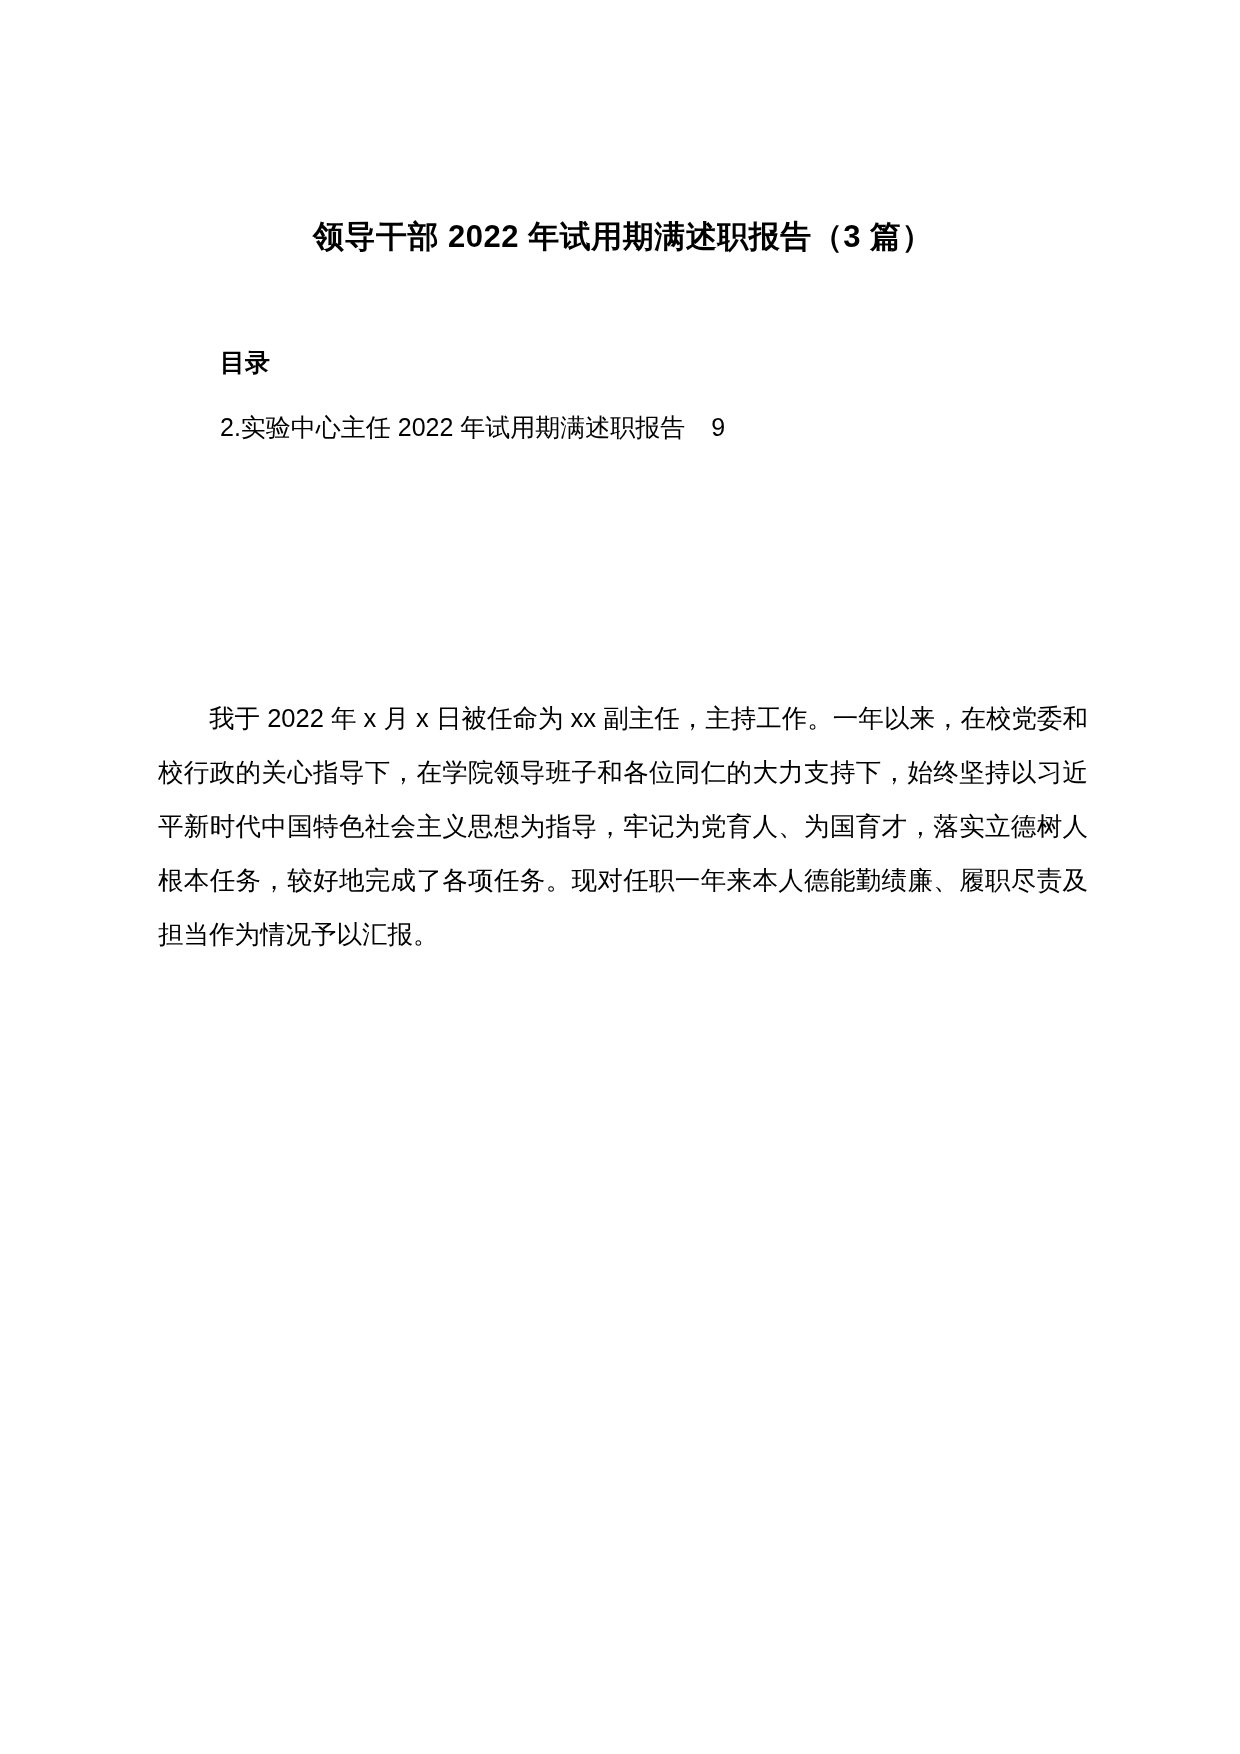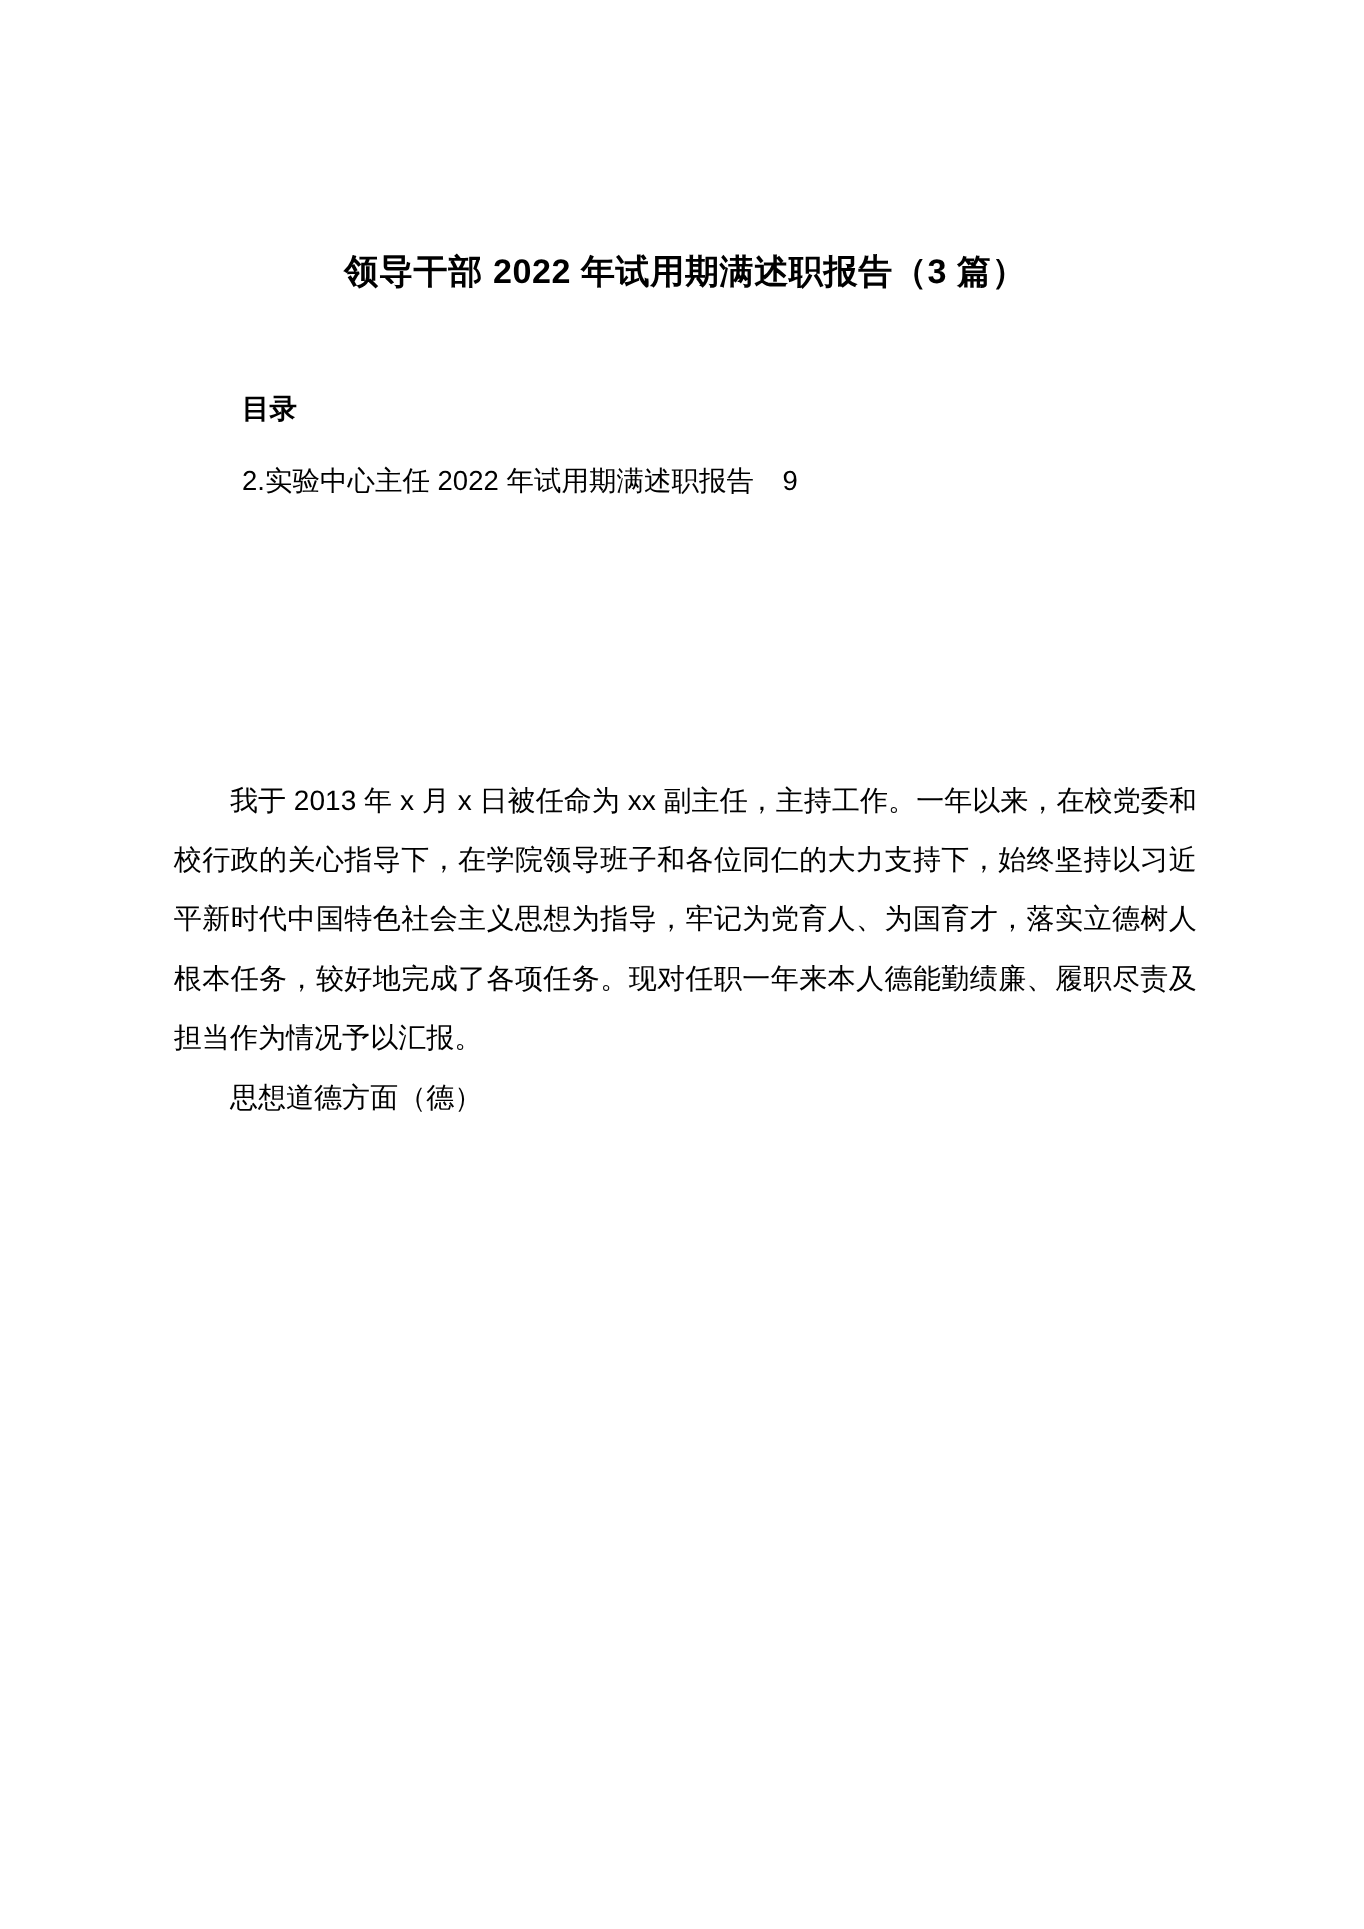--- a/index.html
+++ b/index.html
@@ -15,21 +15,21 @@
     position: relative;
     width: 1240px;
     height: 1754px;
     background: #ffffff;
     overflow: hidden;
     box-sizing: border-box;
   }
   .content {
     position: absolute;
     left: 158px;
-    top: 14px;
+    top: 4px;
     width: 930px;
   }
 
   
   .doc-title {
     font-weight: bold;
     font-size: 31px;
     line-height: 1.25;
     text-align: center;
     letter-spacing: 0.5px;
@@ -109,20 +109,19 @@
 
       <div class="toc-item">
         <span>2.实验中心主任 2022 年试用期满述职报告</span><span class="toc-gap"></span><span>9</span>
       </div>
 
     </div>
 
     <div class="body-block">
 
 
-      <p class="para first-body">我于 2013 年 x 月 x 日被任命为 xx 副主任，主持工作。一年以来，在校党委和校行政的关心指导下，在学院领导班子和各位同仁的大力支持下，始终坚持以习近平新时代中国特色社会主义思想为指导，牢记为党育人、为国育才，落实立德树人根本任务，较好地完成了各项任务。现对任职一年来本人德能勤绩廉、履职尽责及担当作为情况予以汇报。</p>
+      <p class="para first-body">我于 2022 年 x 月 x 日被任命为 xx 副主任，主持工作。一年以来，在校党委和校行政的关心指导下，在学院领导班子和各位同仁的大力支持下，始终坚持以习近平新时代中国特色社会主义思想为指导，牢记为党育人、为国育才，落实立德树人根本任务，较好地完成了各项任务。现对任职一年来本人德能勤绩廉、履职尽责及担当作为情况予以汇报。</p>
 
-      <p class="para sub-heading">思想道德方面（德）</p>
 
 
     </div>
   </div>
 </div>
 
 </body></html>

